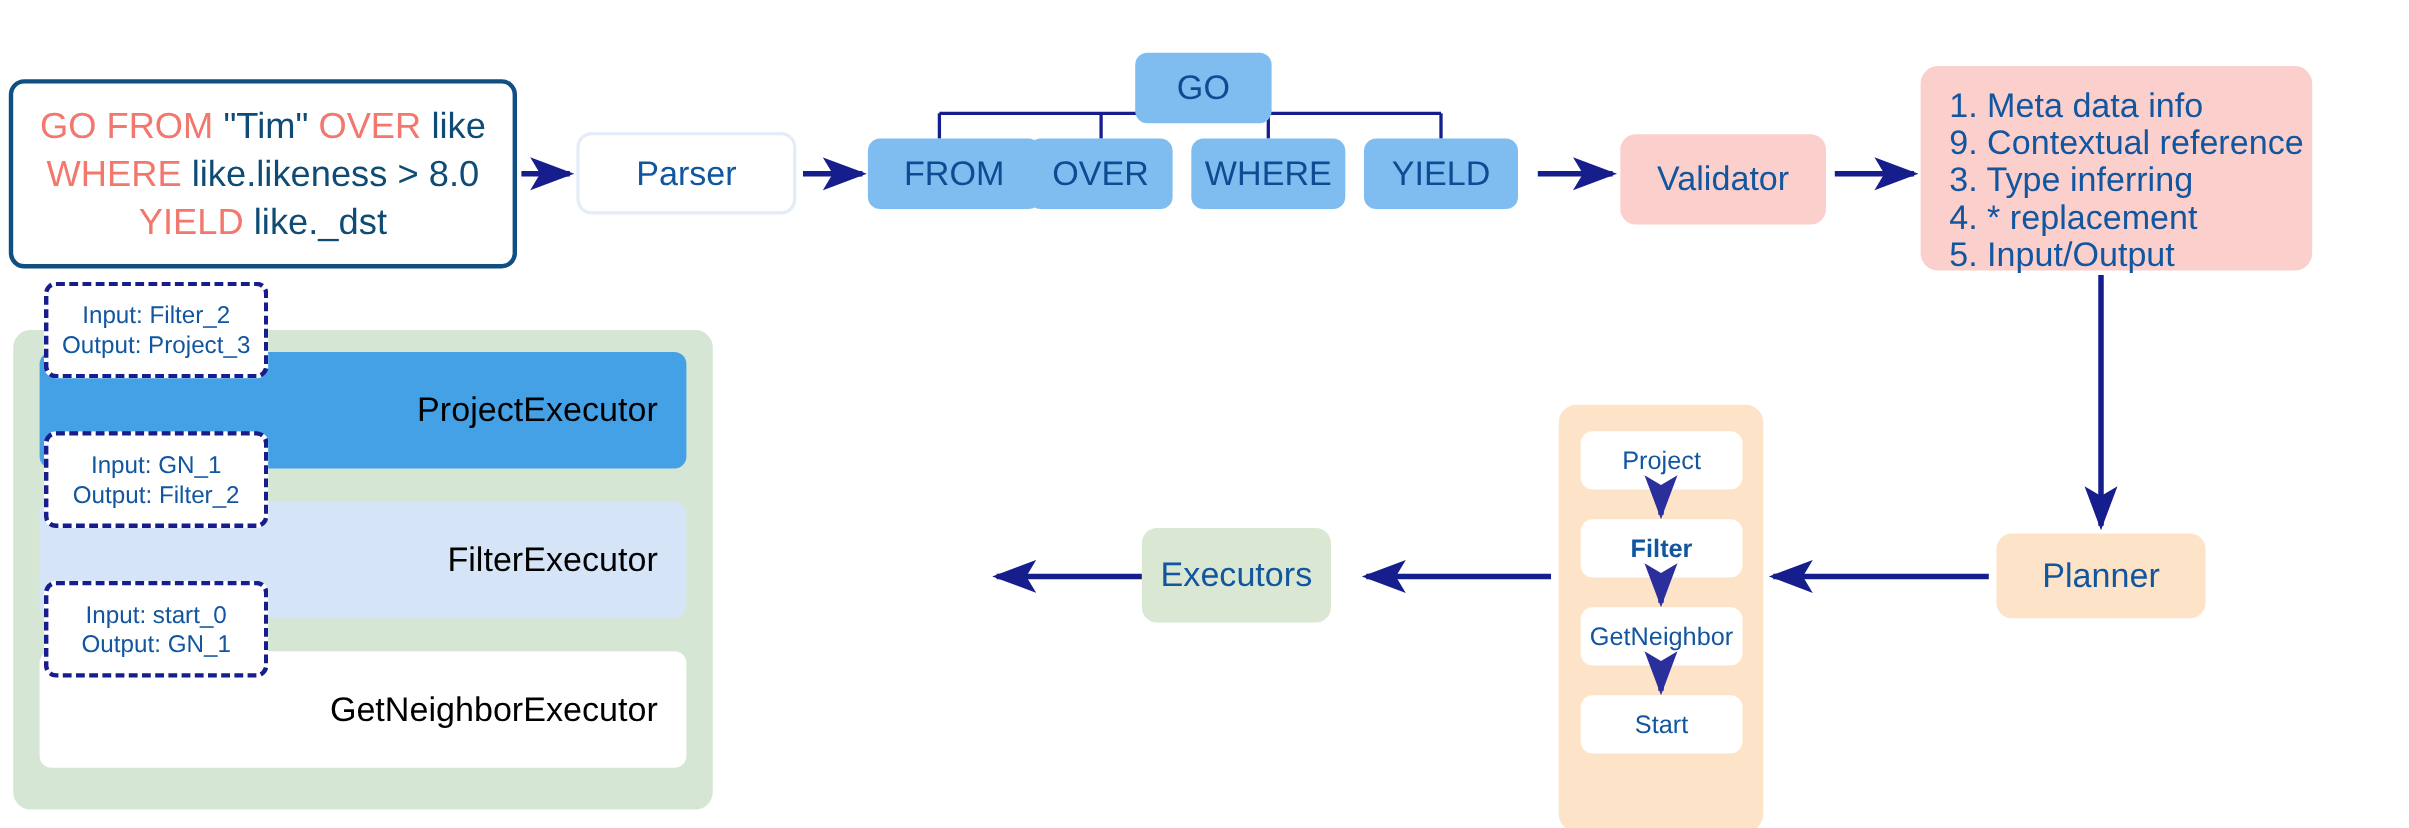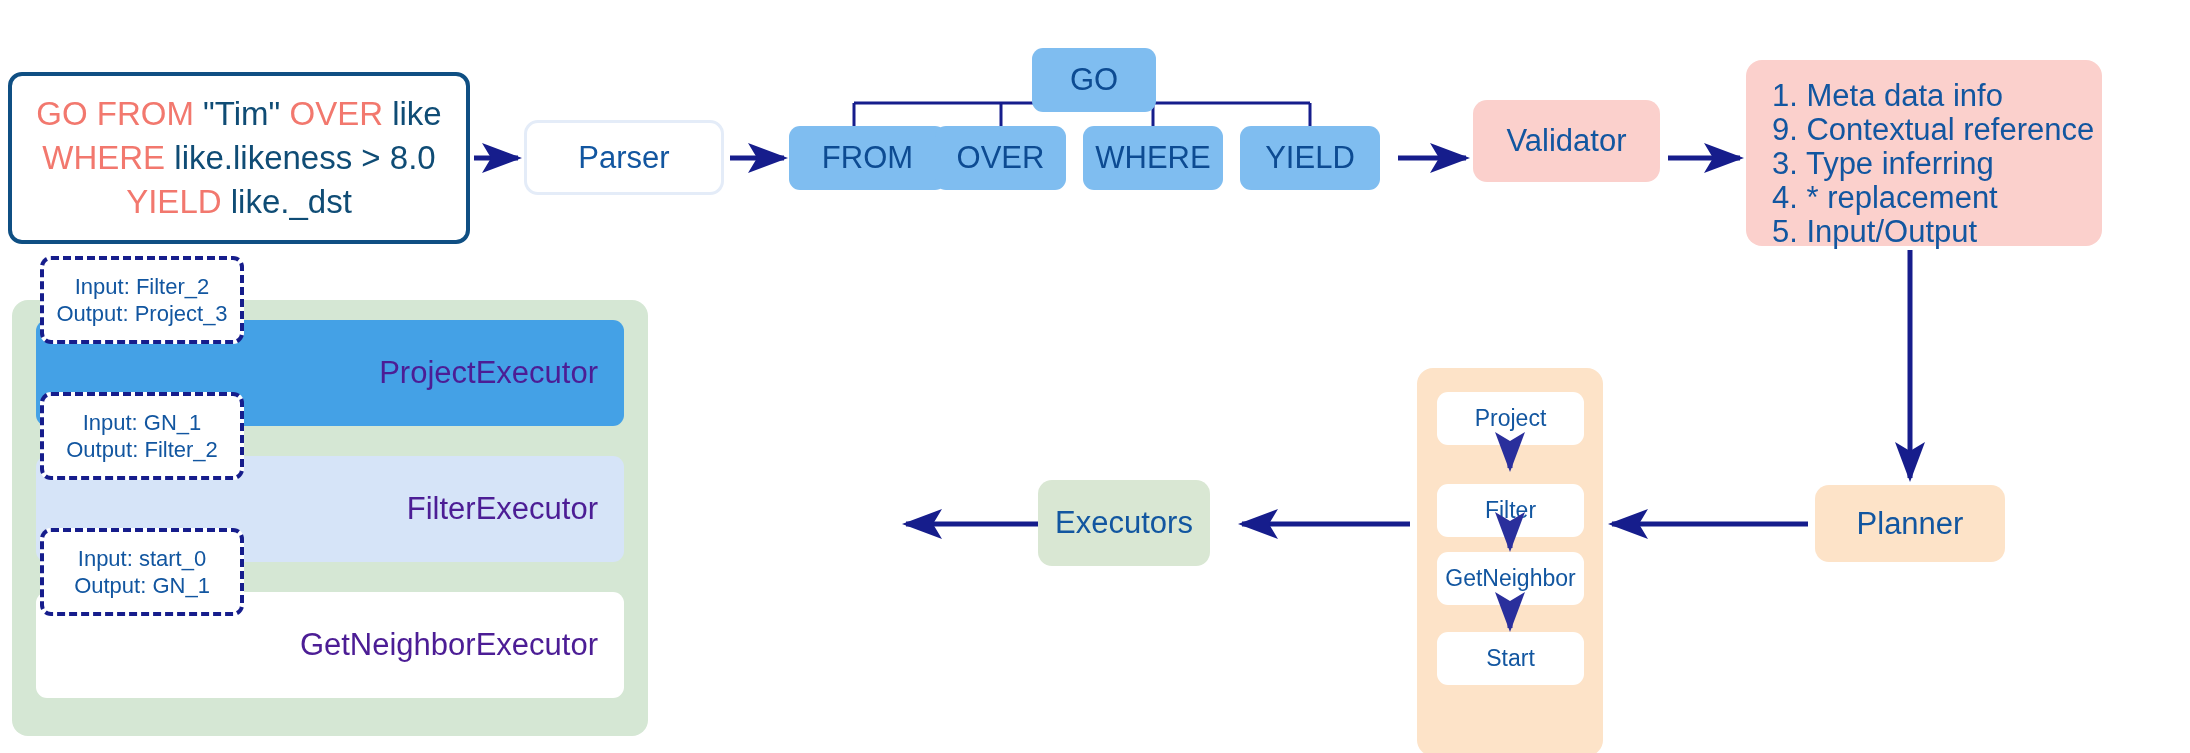--- a/index.html
+++ b/index.html
@@ -62,21 +62,21 @@
     height: 64px;
   }
   #ast-go { left: 1032px; top: 8px; width: 124px; margin-top: 40px; }
   #ast-from  { left: 789px;  top: 126px; width: 157px; }
   #ast-over  { left: 935px;  top: 126px; width: 131px; }
   #ast-where { left: 1083px; top: 126px; width: 140px; }
   #ast-yield { left: 1240px; top: 126px; width: 140px; }
 
   
   #validator-box {
-    left: 1473px; top: 100px;
+    left: 1473px; top: 122px;
     width: 187px; height: 82px;
     background: #fbd0cc;
     border-radius: 14px;
     display: flex; align-items: center; justify-content: center;
     font-size: 31px;
     color: #1256a0;
   }
 
   
   #validator-list {
@@ -117,21 +117,21 @@
     width: 147px;
     height: 53px;
     background: #ffffff;
     border-radius: 11px;
     display: flex; align-items: center; justify-content: center;
     font-size: 23px;
     color: #1256a0;
     white-space: nowrap;
   }
   #plan-project     { top: 24px; }
-  #plan-filter      { top: 116px; }
+  #plan-filter      { top: 104px; font-weight: bold; }
   #plan-getneighbor { top: 184px; }
   #plan-start       { top: 264px; }
 
   
   #executors-box {
     left: 1038px; top: 480px;
     width: 172px; height: 86px;
     background: #d9e7d3;
     border-radius: 14px;
     display: flex; align-items: center; justify-content: center;
@@ -149,21 +149,21 @@
   .exec-row {
     position: absolute;
     left: 24px;
     width: 588px;
     height: 106px;
     border-radius: 11px;
     display: flex; align-items: center; justify-content: flex-end;
     padding-right: 26px;
     box-sizing: border-box;
     font-size: 31px;
-    color: #4c1d95;
+    color: #000000;
   }
   #exec-row-project { top: 20px;  background: #44a1e6; }
   #exec-row-filter  { top: 156px; background: #d6e4f8; }
   #exec-row-getn    { top: 292px; background: #ffffff; }
 
   .exec-callout {
     position: absolute;
     left: 40px;
     width: 204px;
     height: 88px;

